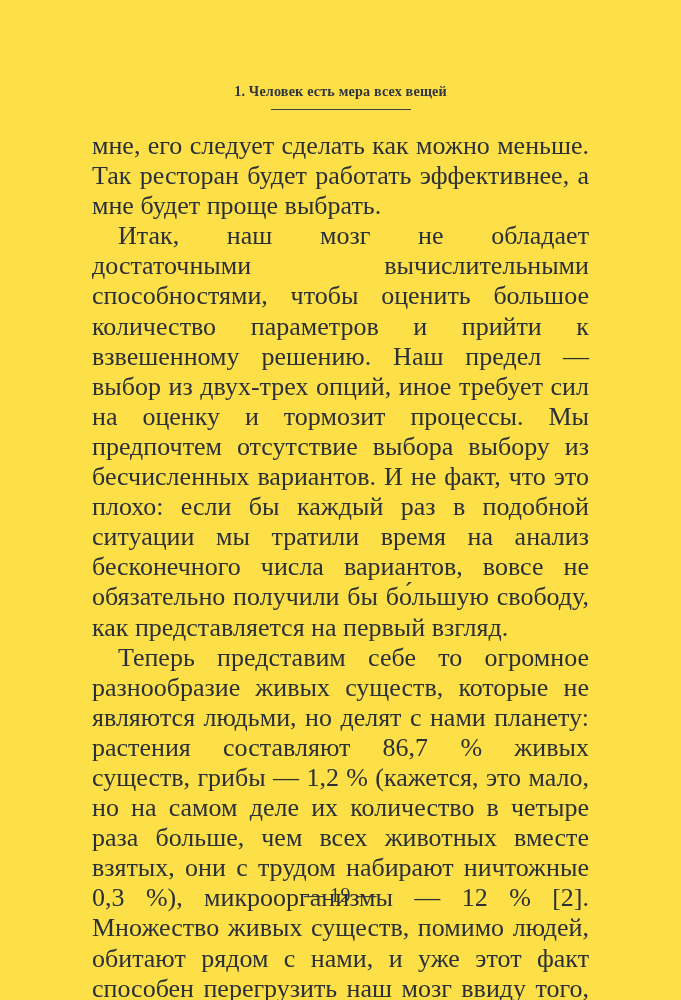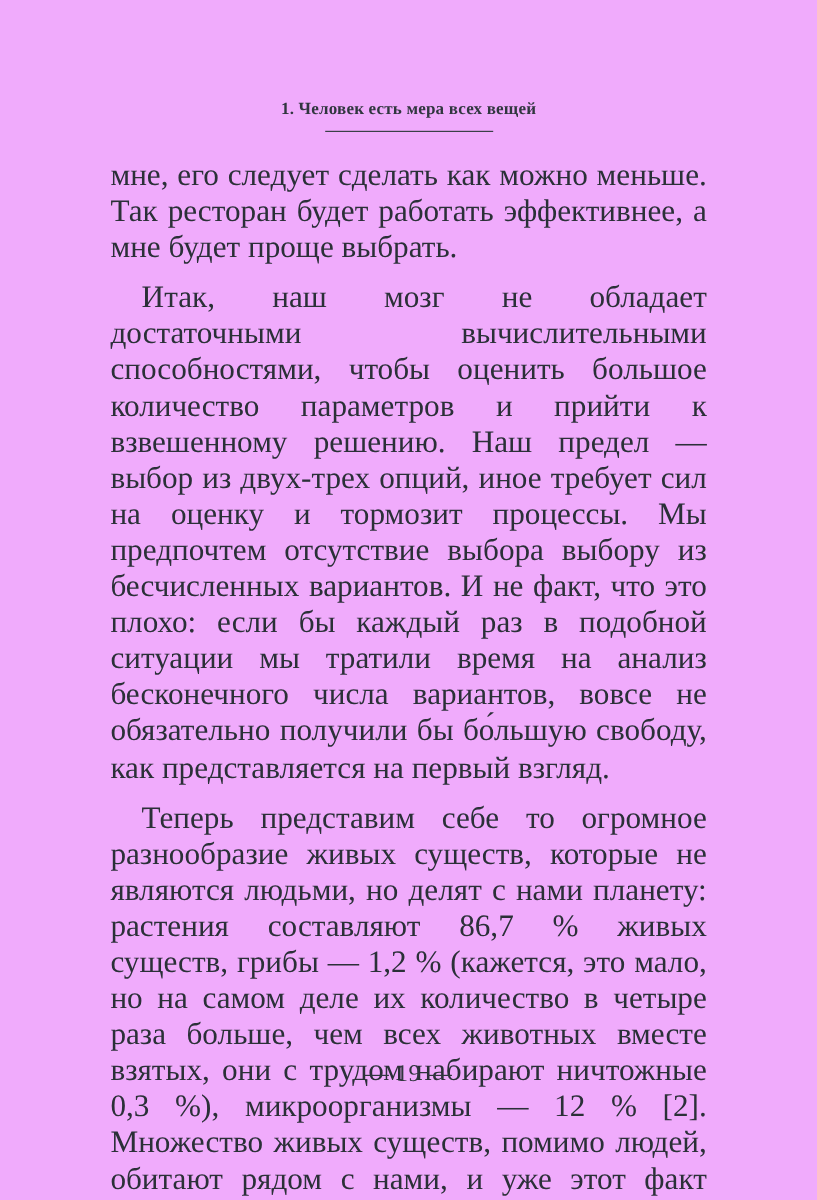--- a/index.html
+++ b/index.html
@@ -15,21 +15,21 @@
     font-family: "Liberation Serif", "DejaVu Serif", serif;
     color: #2b3038;
     -webkit-font-smoothing: antialiased;
   }
 
   .page {
     position: relative;
     width: 681px;
     height: 1000px;
     box-sizing: border-box;
-    background: #f0abfc;
+    background: #fde047;
   }
 
   
   .running-head {
     position: absolute;
     left: 0;
     right: 0;
     top: 84px;
     text-align: center;
   }
@@ -64,21 +64,21 @@
     hyphens: manual;
   }
   .textblock p {
     margin: 0;
     text-indent: 0;
   }
   .textblock p.indent {
     text-indent: 26px;
   }
   .textblock p + p {
-    margin-top: 12px;
+    margin-top: 0;
   }
   .textblock i,
   .textblock em {
     font-style: italic;
   }
   
   .textblock p {
     text-align-last: left;
   }
 

